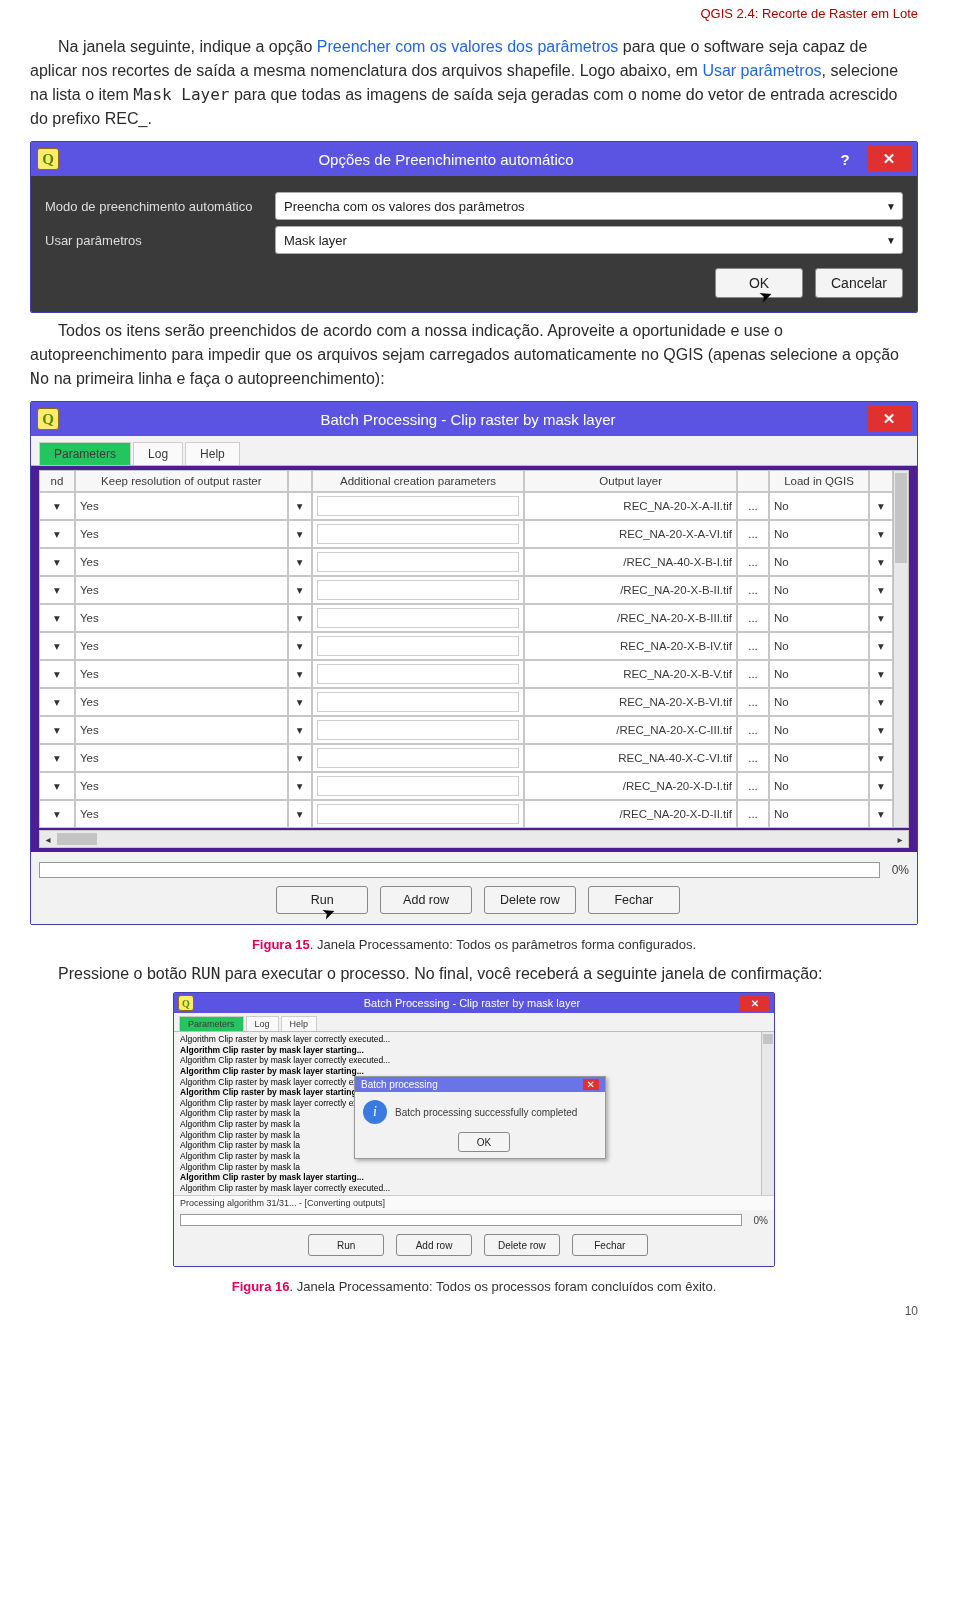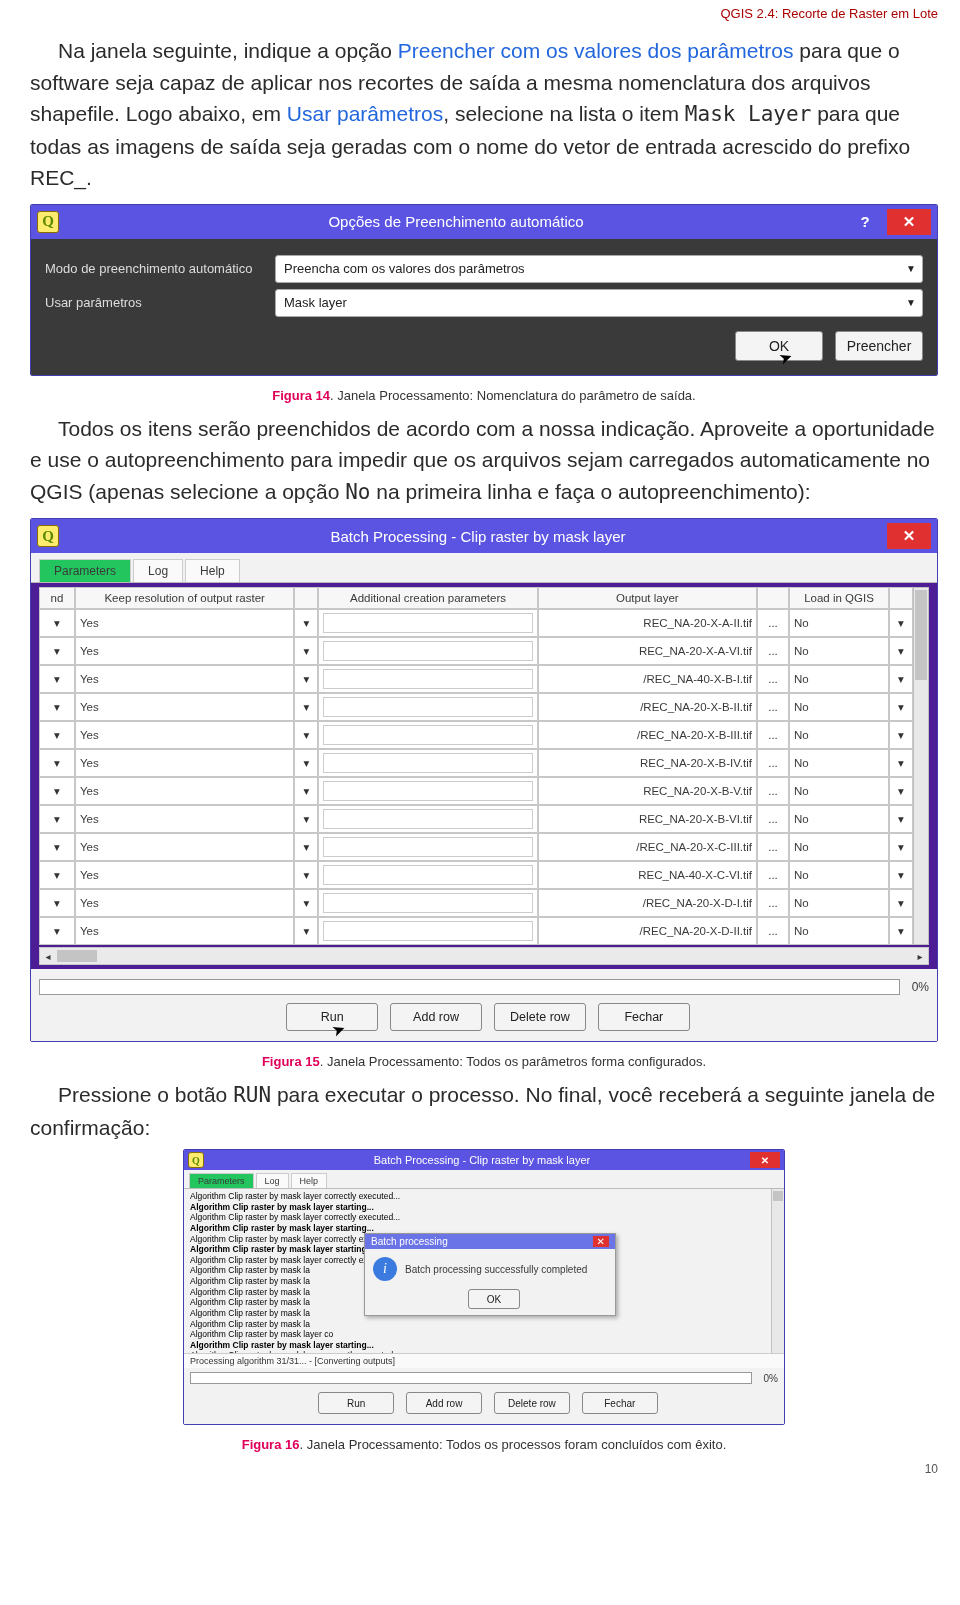--- a/index.html
+++ b/index.html
@@ -1,18 +1,18 @@
 <!DOCTYPE html>
 <html><head>
 <meta charset="utf-8">
 <style>
   body{margin:0;font-family:"Segoe UI",Arial,sans-serif;font-size:14px;color:#3a3a3a;background:#fff;width:960px;}
-  .page{padding:0 22px 20px 30px;}
+  .page{padding:0 42px 20px 30px;}
   .page-header{color:#a00;text-align:right;font-size:13px;padding:6px 0 8px;}
-  .body-para{font-size:21px;line-height:1.5;color:#2b2b2b;margin:6px 0 6px 0;}
+  .body-para{font-size:16px;line-height:1.5;color:#2b2b2b;margin:6px 0 6px 0;}
   .body-para .blue{color:#2266dd;}
   .body-para .code{font-family:Consolas,monospace;color:#2b2b2b;}
   
   .dlg{border:1px solid #4040b0;border-radius:2px;overflow:hidden;margin:10px 0 6px;}
   .titlebar{background:#5b54e3;color:#fff;display:flex;align-items:center;padding:4px 6px;font-size:15px;}
   .q-icon{display:inline-flex;width:20px;height:20px;background:#ffec6e;border:1px solid #8a6d00;border-radius:3px;align-items:center;justify-content:center;margin-right:10px;font-weight:bold;color:#5c8a00;font-family:serif;}
   .titlebar-spacer{flex:1;text-align:center;}
   .titlebar-btns{display:flex;}
   .titlebar-btn{width:44px;height:26px;display:flex;align-items:center;justify-content:center;color:#fff;font-weight:bold;}
   .titlebar-btn.close{background:#e03030;}
@@ -97,26 +97,25 @@
       <div class="combo">
             <span>Mask layer</span>
             <span class="chev">▼</span>
           </div>
     </div>
     <div class="btn-row">
       <span class="winbtn">
             <span>OK</span>
             <span class="cursor">➤</span>
           </span>
-      <span class="winbtn">Preencher</span>
+      <span class="winbtn">Cancelar</span>
     </div>
   </div>
 </div>
 
-<p class="caption"><b>Figura 14</b><span>. Janela Processamento: Nomenclatura do parâmetro de saída.</span></p>
 
 <p class="body-para">
   <span style="display:inline-block;width:28px;"></span><span>Todos os itens serão preenchidos de acordo com a nossa indicação. Aproveite a oportunidade e use o autopreenchimento para impedir que os arquivos sejam carregados automaticamente no QGIS (apenas selecione a opção </span><span class="code">No</span><span> na primeira linha e faça o autopreenchimento):</span>
 </p>
 
 <div class="dlg">
   <div class="titlebar">
     <span class="q-icon">Q</span>
     <span class="titlebar-spacer">Batch Processing - Clip raster by mask layer</span>
     <div class="titlebar-btns">
@@ -314,21 +313,20 @@
             <div style="font-weight: bold;">Algorithm Clip raster by mask layer starting...</div>
             <div style="font-weight: normal;">Algorithm Clip raster by mask layer correctly executed...</div>
             <div style="font-weight: bold;">Algorithm Clip raster by mask layer starting...</div>
             <div style="font-weight: normal;">Algorithm Clip raster by mask layer correctly executed...</div>
             <div style="font-weight: normal;">Algorithm Clip raster by mask la</div>
             <div style="font-weight: normal;">Algorithm Clip raster by mask la</div>
             <div style="font-weight: normal;">Algorithm Clip raster by mask la</div>
             <div style="font-weight: normal;">Algorithm Clip raster by mask la</div>
             <div style="font-weight: normal;">Algorithm Clip raster by mask la</div>
             <div style="font-weight: normal;">Algorithm Clip raster by mask la</div>
-            <div style="font-weight: normal;">Algorithm Clip raster by mask layer co</div>
             <div style="font-weight: bold;">Algorithm Clip raster by mask layer starting...</div>
             <div style="font-weight: normal;">Algorithm Clip raster by mask layer correctly executed...</div>
       <div class="small-scroll">
               <div class="t"></div>
             </div>
           </div>
       <div class="msgdlg">
         <div class="mt">
               <span>Batch processing</span>
               <span style="background:#e03030;padding:0 4px;">✕</span>

